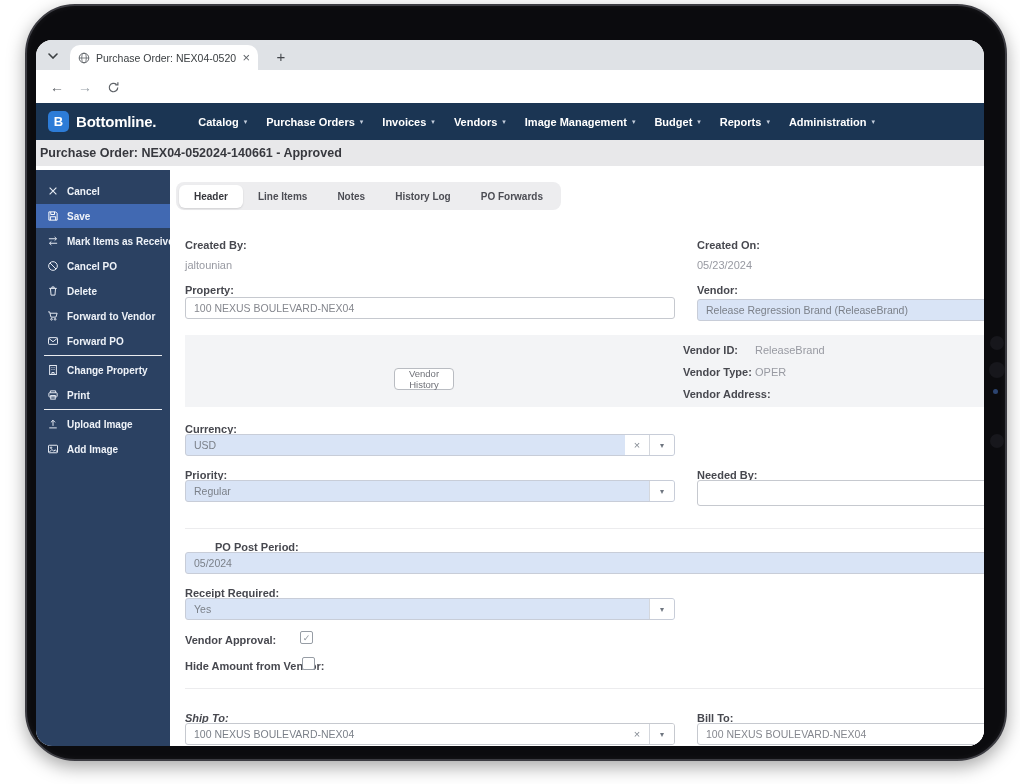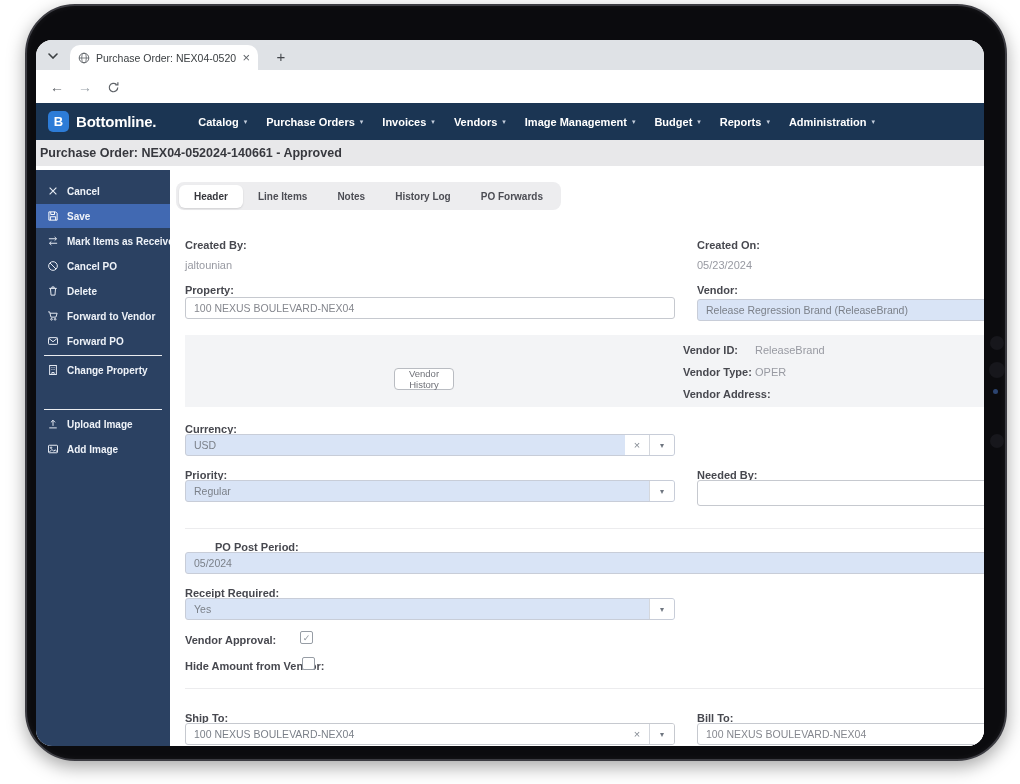--- a/index.html
+++ b/index.html
@@ -244,20 +244,30 @@
     <div class="side-item" style="top:188px;">
       <span class="sicon">
           <svg width="12" height="12" viewBox="0 0 16 16" stroke="#e8edf5" stroke-width="1.3" fill="none">
             <rect x="3.5" y="2" width="9" height="12"></rect>
             <path d="M6.5 14v-2.6h3V14"></path>
             <path d="M6 4.8h1.2M8.8 4.8H10M6 7.4h1.2M8.8 7.4H10"></path>
           </svg>
         </span>
       <span class="side-label">Change Property</span>
     </div>
+    <div class="side-item" style="top:213px;">
+      <span class="sicon">
+          <svg width="12" height="12" viewBox="0 0 16 16" stroke="#e8edf5" stroke-width="1.3" fill="none">
+            <path d="M4.5 5V2.5h7V5"></path>
+            <rect x="2.5" y="5" width="11" height="5.5" rx="0.8"></rect>
+            <rect x="5" y="8.6" width="6" height="4.9"></rect>
+          </svg>
+        </span>
+      <span class="side-label">Print</span>
+    </div>
     <div class="side-div" style="top:239px;"></div>
     <div class="side-item" style="top:242px;">
       <span class="sicon">
           <svg width="12" height="12" viewBox="0 0 16 16" stroke="#e8edf5" stroke-width="1.3" fill="none">
             <path d="M8 10.5V3M5.2 5.8L8 3l2.8 2.8"></path>
             <path d="M3 13.2h10"></path>
           </svg>
         </span>
       <span class="side-label">Upload Image</span>
     </div>
@@ -336,21 +346,21 @@
   <span class="lbl" style="left:149px;top:594px;">Vendor Approval:</span>
   <div class="checkbox" style="left:264px;top:591px;">
     <span>✓</span>
   </div>
 
   <span class="lbl" style="left:149px;top:620px;">Hide Amount from Vendor:</span>
   <div class="checkbox" style="left:266px;top:617px;"></div>
 
   <div class="hr" style="top:648px;"></div>
 
-  <span class="lbl" style="left:149px;top:672px;">Ship To:</span>
+  <span class="lbl" style="left:149px;top:672px;font-style:italic;">Ship To:</span>
   <div class="combo white" style="left:149px;top:683px;width:490px;">
     <span class="txt">100 NEXUS BOULEVARD-NEX04</span>
     <span class="ctrl">×</span>
     <span class="ctrl caret">▾</span>
   </div>
 
   <span class="lbl" style="left:661px;top:672px;">Bill To:</span>
   <input class="tinput" style="left: 661px; top: 683px; width: 300px;" readonly="" value="100 NEXUS BOULEVARD-NEX04">
 
 </div>

